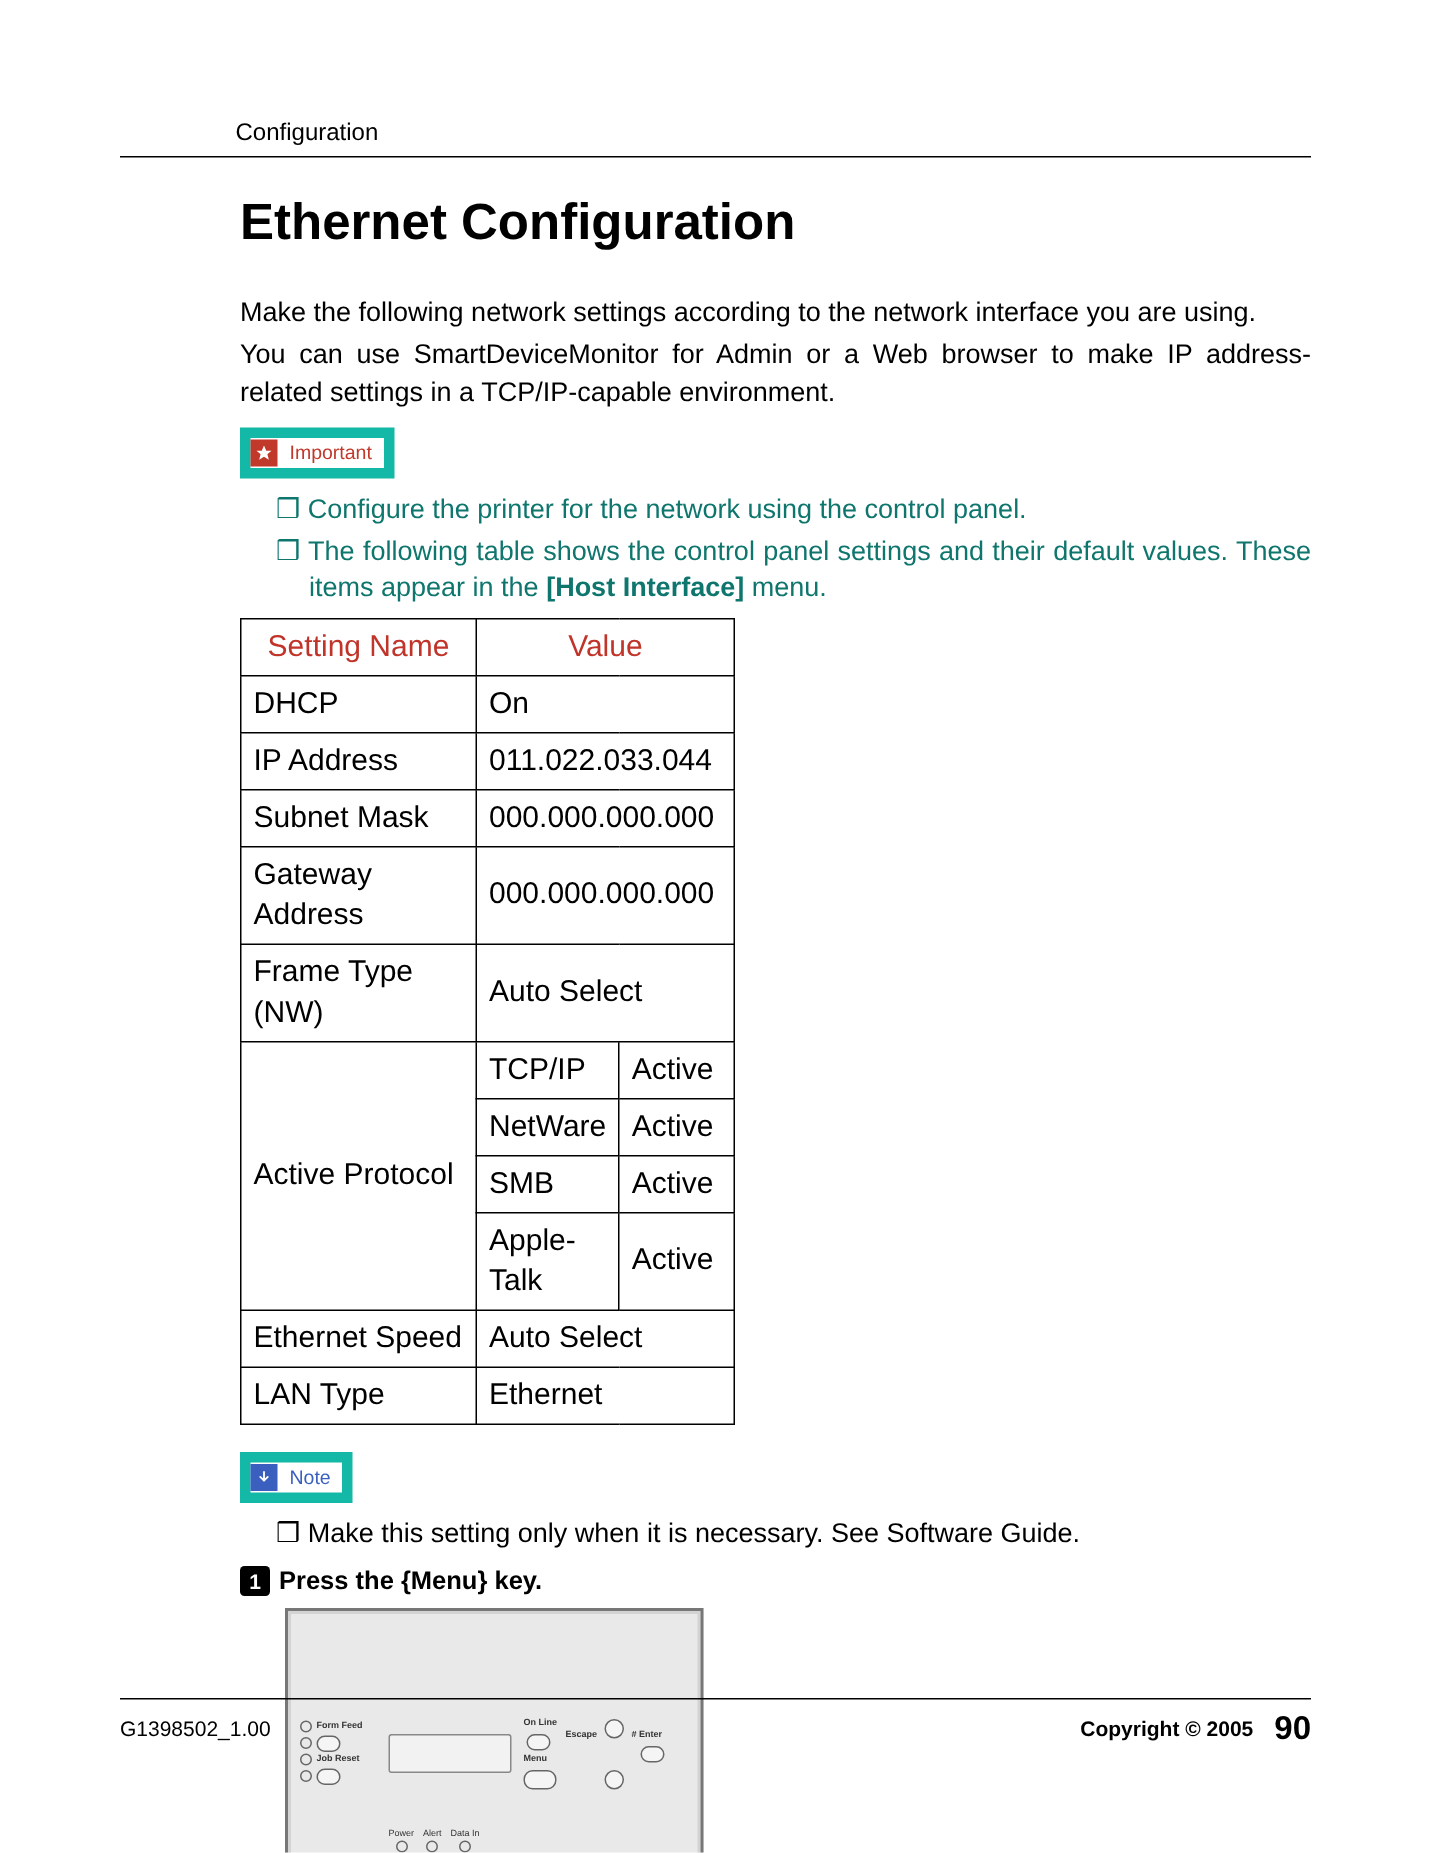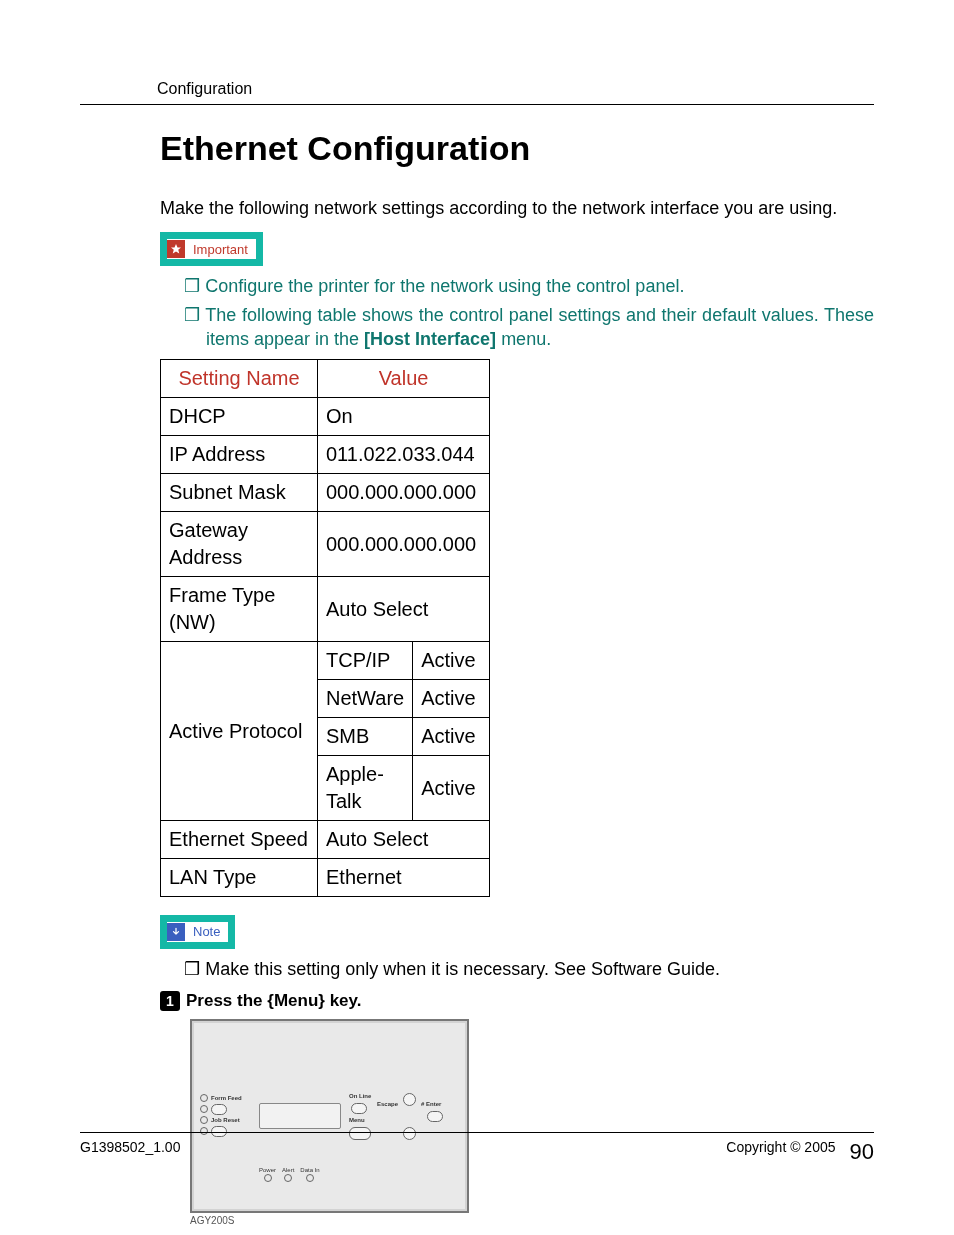--- a/index.html
+++ b/index.html
@@ -196,34 +196,35 @@
   }
   .footer .rule { margin-bottom: 6px; }
   .footer-row {
     display: flex;
     justify-content: space-between;
     align-items: baseline;
     font-size: 14px;
   }
   .footer-row .docid { }
   .footer-row .pnum { font-size: 22px; margin-left: 14px; }
-  .footer-row .right { display:flex; align-items:flex-start; }
+  .footer-row .right { display:flex; align-items:center;font-weight:bold; }
 </style>
 </head>
 <body>
 
 <div class="page">
 
   <div class="running-head">Configuration</div>
   <hr class="rule">
 
   <h1 class="title">Ethernet Configuration</h1>
 
   <div class="body-text">
     <p>Make the following network settings according to the network interface you are using.</p>
+    <p>You can use SmartDeviceMonitor for Admin or a Web browser to make IP address-related settings in a TCP/IP-capable environment.</p>
 
     <div class="callout">
       <span class="iconbox red">
         <svg width="12" height="12" viewBox="0 0 24 24">
             <polygon points="12,2 15,9 22,9 16.5,13.5 18.5,21 12,17 5.5,21 7.5,13.5 2,9 9,9" fill="#fff"></polygon>
           </svg>
       </span>
       <span class="label">Important</span>
     </div>
 

